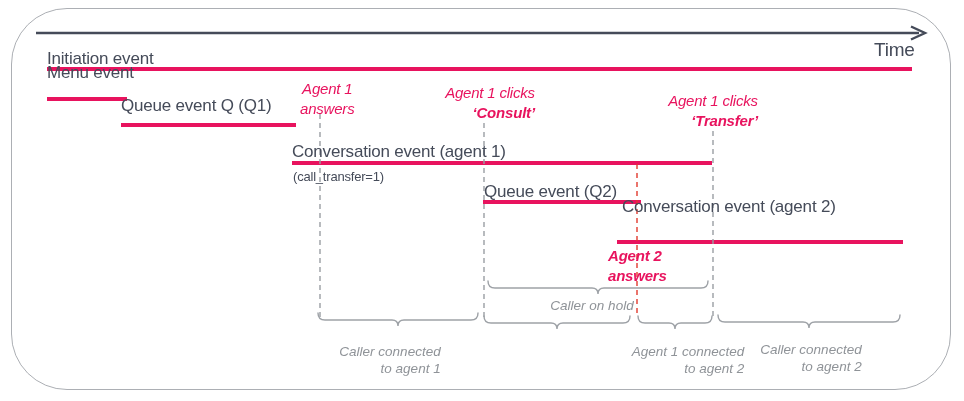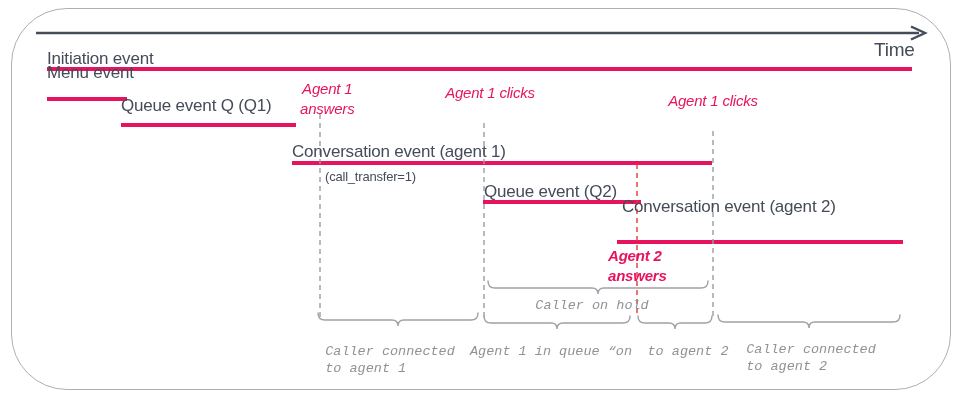--- a/index.html
+++ b/index.html
@@ -23,21 +23,21 @@
     white-space:nowrap;line-height:13px;letter-spacing:-0.2px;
   }
   .ann{
     position:absolute;font-size:15px;font-style:italic;color:var(--pink);
     line-height:20px;white-space:nowrap;letter-spacing:-0.2px;
   }
   .ann.center{text-align:right;transform:translateX(-50%);}
   .ann .b{font-weight:bold;}
   .br-label{
     position:absolute;font-size:13.5px;font-style:italic;color:var(--labelGray);
-    line-height:17px;text-align:left;transform:translateX(-50%);white-space:nowrap;font-family:Liberation Mono, monospace;
+    line-height:17px;text-align:right;transform:translateX(-50%);white-space:nowrap;
   }
   .time-label{
     position:absolute;left:874px;top:39px;font-size:19px;color:var(--dark);
     letter-spacing:-0.2px;
   }
 </style>
 </head>
 <body>
 
 <div class="stage" id="stage" style="--pink: #E8135E; --dark: #454B59; --red: #E23A2E; --gray: #9A9EA3; --bracket: #9EA2A7; --labelGray: #8F9398; --frame: #ACAFB4;">
@@ -59,49 +59,51 @@
       <path d="M 318 313 Q 318 320 325 320 L 392 320 Q 398 320 398 326 Q 398 320 404 320 L 471 320 Q 478 320 478 313" fill="none" stroke="#9EA2A7" stroke-width="1.4" stroke-linecap="round"></path>
       <path d="M 484 316 Q 484 323 491 323 L 551 323 Q 557 323 557 329 Q 557 323 563 323 L 623 323 Q 630 323 630 316" fill="none" stroke="#9EA2A7" stroke-width="1.4" stroke-linecap="round"></path>
       <path d="M 638 316 Q 638 323 645 323 L 669 323 Q 675 323 675 329 Q 675 323 681 323 L 705 323 Q 712 323 712 316" fill="none" stroke="#9EA2A7" stroke-width="1.4" stroke-linecap="round"></path>
       <path d="M 718 315 Q 718 322 725 322 L 803 322 Q 809 322 809 328 Q 809 322 815 322 L 893 322 Q 900 322 900 315" fill="none" stroke="#9EA2A7" stroke-width="1.4" stroke-linecap="round"></path>
     </svg>
   <div id="labels">
       <div class="evt-label" style="left: 47px; top: 50px;">Initiation event</div>
       <div class="evt-label" style="left: 47px; top: 64px;">Menu event</div>
       <div class="evt-label" style="left: 121px; top: 97px;">Queue event Q (Q1)</div>
       <div class="evt-label" style="left: 292px; top: 143px;">Conversation event (agent 1)</div>
-      <div class="evt-sub" style="left: 293px; top: 170px; margin-left: 32px;">(call_transfer=1)</div>
+      <div class="evt-sub" style="left: 293px; top: 170px;">(call_transfer=1)</div>
       <div class="evt-label" style="left: 484px; top: 183px;">Queue event (Q2)</div>
       <div class="evt-label" style="left: 622px; top: 198px;">Conversation event (agent 2)</div>
       <div class="br-label" style="left: 592px; top: 297px;">
         <div>Caller on hold</div>
       </div>
       <div class="br-label" style="left: 390px; top: 343px;">
         <div>Caller connected</div>
         <div>to agent 1</div>
       </div>
       <div class="br-label" style="left: 551px; top: 343px;">
-        <div>Agent 1 in queue “on</div>
       </div>
       <div class="br-label" style="left: 688px; top: 343px;">
+        <div>Agent 1 connected</div>
         <div>to agent 2</div>
       </div>
       <div class="br-label" style="left: 811px; top: 341px;">
         <div>Caller connected</div>
         <div>to agent 2</div>
       </div>
       <div class="ann" style="left: 300px; top: 79px; text-align: center;">
         <div>Agent 1</div>
         <div>answers</div>
       </div>
       <div class="ann center" style="left: 490px; top: 83px;">
         <div>Agent 1 clicks</div>
+        <div class="b">‘Consult’</div>
       </div>
       <div class="ann center" style="left: 713px; top: 91px;">
         <div>Agent 1 clicks</div>
+        <div class="b">‘Transfer’</div>
       </div>
       <div class="ann" style="left: 608px; top: 246px;">
         <div class="b">Agent 2</div>
         <div class="b">answers</div>
       </div>
     </div>
   <div class="time-label">Time</div>
 </div>
 
 </body></html>

